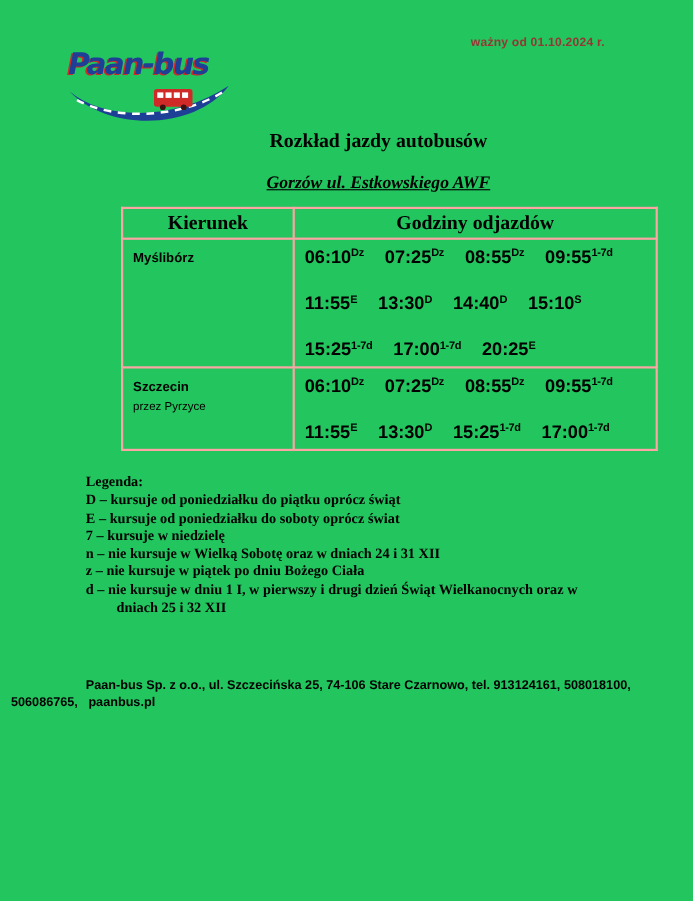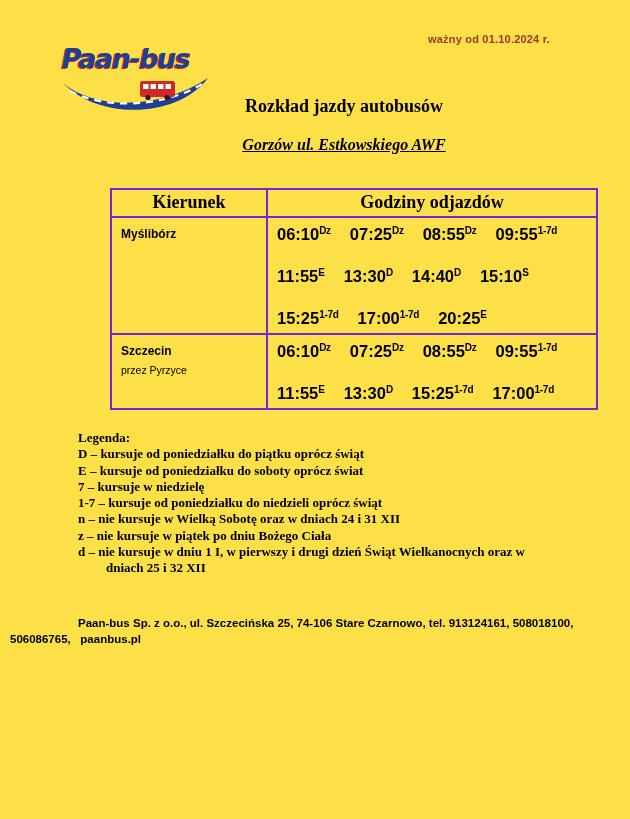--- a/index.html
+++ b/index.html
@@ -5,21 +5,21 @@
   * { box-sizing: border-box; }
   html, body { margin: 0; padding: 0; }
   body {
     width: 630px; height: 819px;
     background: #ffffff;
     font-family: "Liberation Sans", sans-serif;
     color: #000;
     position: relative;
     overflow: hidden;
   }
-  .page { position: absolute; inset: 0; background: #fde047; }
+  .page { position: absolute; inset: 0; background: #22c55e; }
 
   
   .valid-from {
     position: absolute; top: 33px; left: 428px;
     font-size: 11px; font-weight: bold; color: #953735;
     letter-spacing: 0.2px;
   }
 
   
   .logo { position: absolute; left: 60px; top: 40px; width: 152px; height: 78px; }
@@ -29,37 +29,37 @@
     font-weight: bold; font-style: italic;
     font-size: 27px; line-height: 30px;
     color: #1d3f96;
     text-shadow: -1.5px 1px 0 #cf2a27;
     letter-spacing: -1.5px;
     white-space: nowrap;
   }
   .logo-swoosh { position: absolute; left: 0; top: 36px; }
 
   
-  .titles { position: absolute; top: 95px; left: 0; width: 630px; text-align: center; padding-left: 58px; }
+  .titles { position: absolute; top: 117px; left: 0; width: 630px; text-align: center; padding-left: 58px; }
   .title-main {
     font-family: "Liberation Serif", serif;
     font-weight: bold; font-size: 18px; line-height: 22px;
   }
   .title-route {
     font-family: "Liberation Serif", serif;
     font-weight: bold; font-style: italic;
     font-size: 16px; line-height: 26px;
     text-decoration: underline;
     margin-top: 15px;
   }
 
   
   .table-wrap { position: absolute; left: 110px; top: 188px; width: 488px; }
   table.timetable { border-collapse: collapse; width: 100%; table-layout: fixed; }
-  .timetable th, .timetable td { border: 2px solid #6d28d9; }
+  .timetable th, .timetable td { border: 2px solid #fca5a5; }
   .timetable th {
     font-family: "Liberation Serif", serif;
     font-weight: bold; font-size: 18px;
     padding: 2px 4px 3px 4px; text-align: center;
   }
   th.col-direction { width: 156px; }
   td.direction-cell { vertical-align: top; padding: 7px 6px 6px 9px; }
   .direction-name { font-weight: bold; font-size: 12px; line-height: 19px; }
   .direction-note { font-weight: normal; font-size: 10.5px; line-height: 13px; margin-top: 3px; }
   td.times-cell { vertical-align: top; padding: 7px 4px 6px 9px; }
@@ -146,21 +146,20 @@
         </tbody>
     </table>
   </div>
 
   <div class="legend">
     <div class="legend-title">Legenda:</div>
     <div>
         <div class="legend-item">D – kursuje od poniedziałku do piątku oprócz świąt</div>
         <div class="legend-item">E – kursuje od poniedziałku do soboty oprócz świat</div>
         <div class="legend-item">7 – kursuje w niedzielę</div>
-        <div class="legend-item">1-7 – kursuje od poniedziałku do niedzieli oprócz świąt</div>
         <div class="legend-item">n – nie kursuje w Wielką Sobotę oraz w dniach 24 i 31 XII</div>
         <div class="legend-item">z – nie kursuje w piątek po dniu Bożego Ciała</div>
         <div class="legend-item">d – nie kursuje w dniu 1 I, w pierwszy i drugi dzień Świąt Wielkanocnych oraz w dniach 25 i 32 XII</div>
       </div>
   </div>
 
   <div class="footer">
     <div class="footer-line1">Paan-bus Sp. z o.o., ul. Szczecińska 25, 74-106 Stare Czarnowo, tel. 913124161, 508018100,</div>
     <div class="footer-line2">506086765,   paanbus.pl</div>
   </div>

